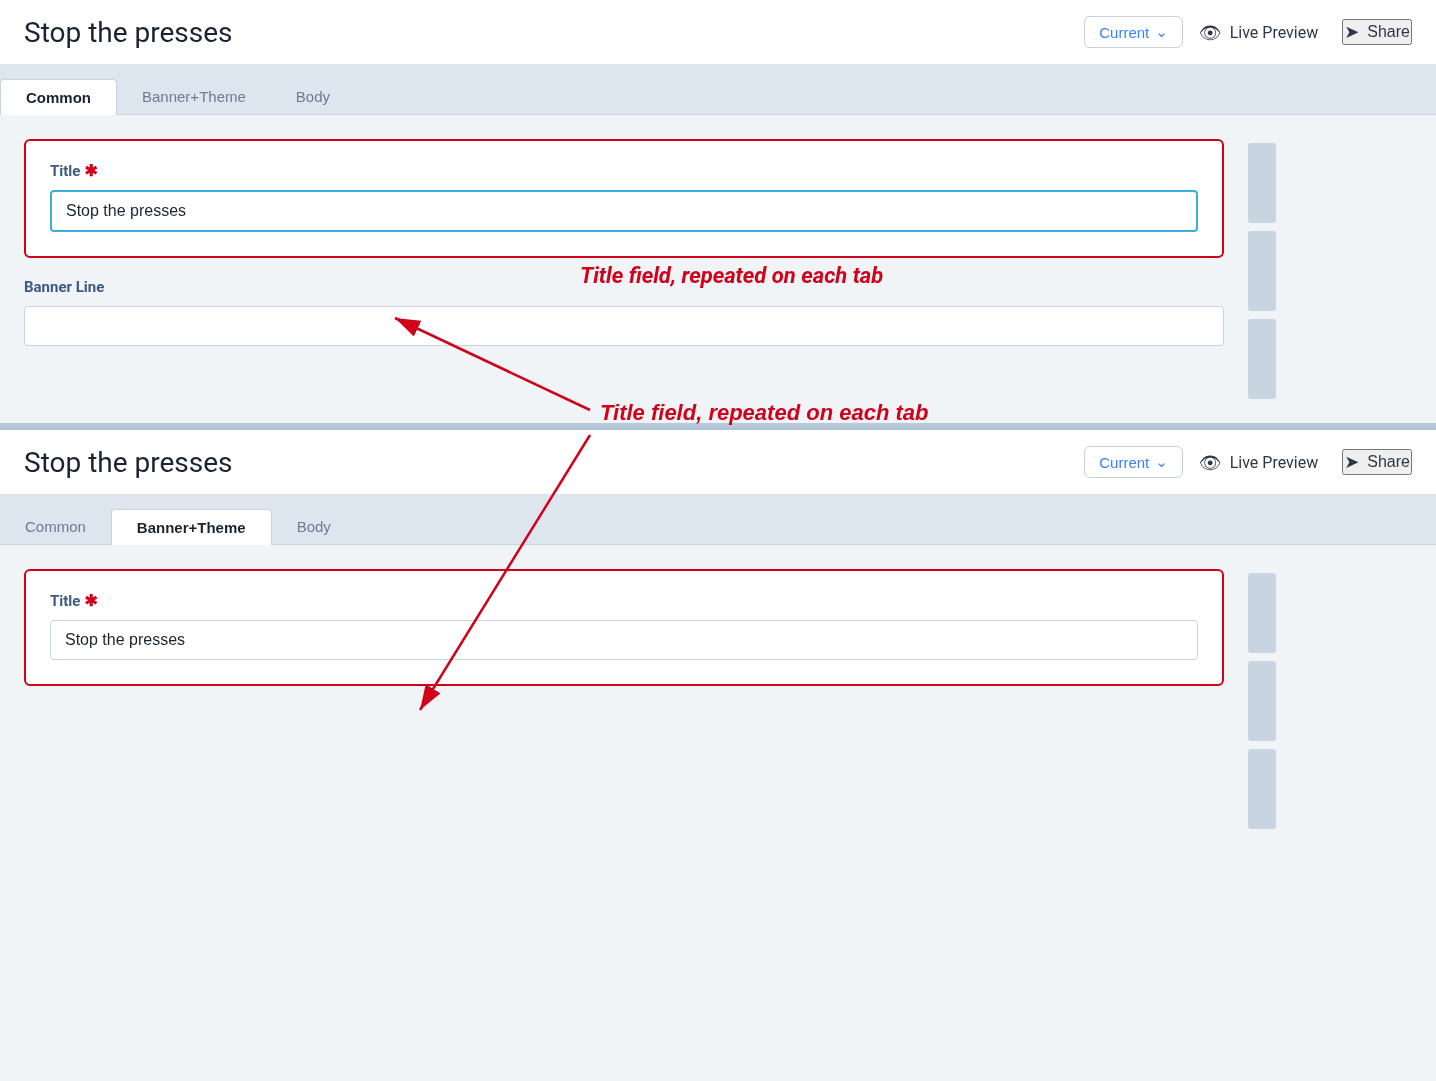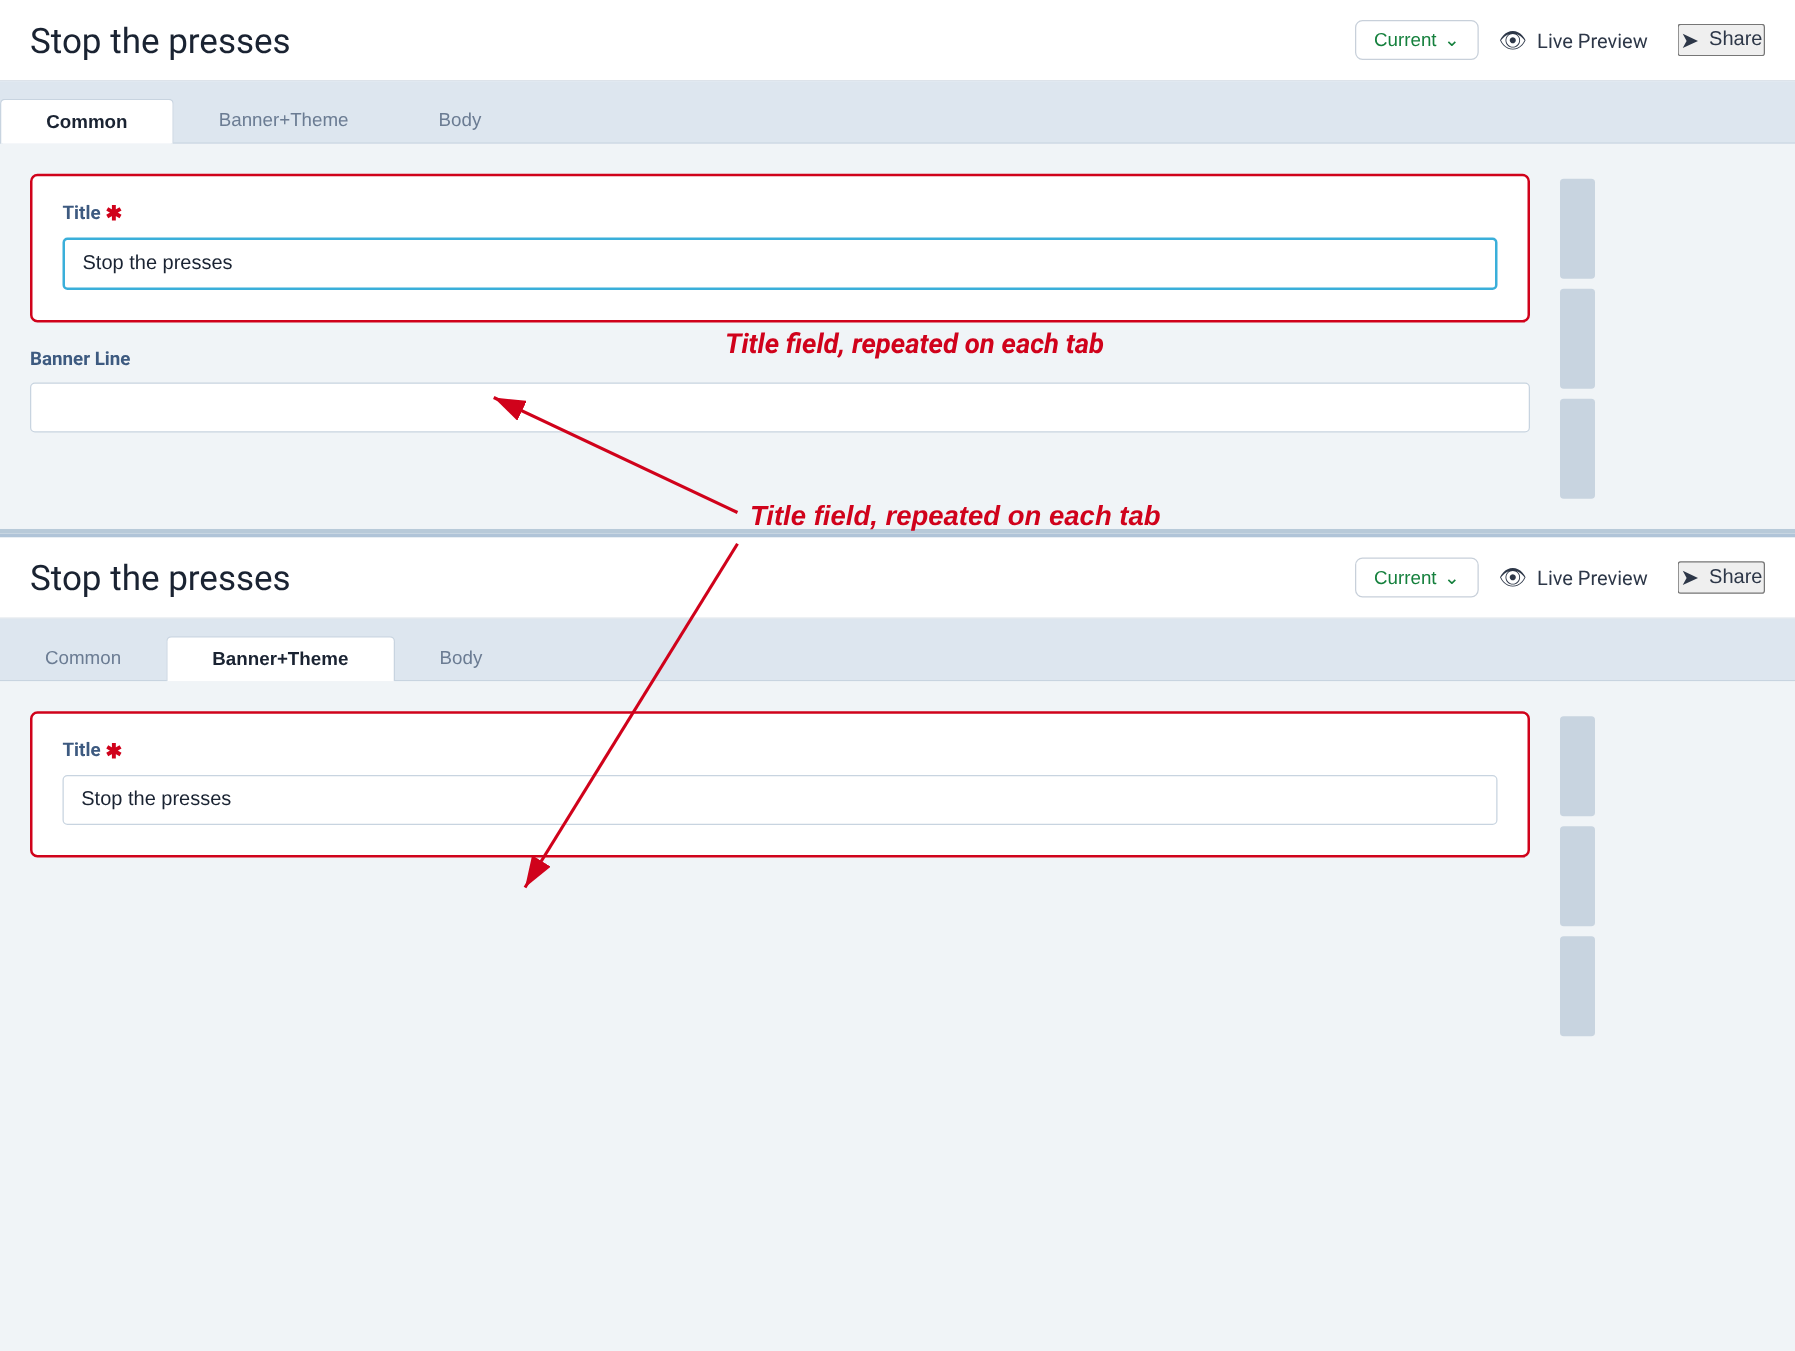--- a/index.html
+++ b/index.html
@@ -37,21 +37,21 @@
 
     .current-dropdown {
       display: flex;
       align-items: center;
       gap: 6px;
       border: 1px solid #c8d0da;
       border-radius: 6px;
       padding: 6px 14px;
       background: #fff;
       font-size: 15px;
-      color: #15803d;
+      color: #3b82f6;
       cursor: pointer;
     }
 
     .header-right {
       display: flex;
       align-items: center;
       gap: 24px;
       margin-left: auto;
     }
 
@@ -78,21 +78,21 @@
     .tabs-bar {
       background: #dde6ef;
       display: flex;
       align-items: flex-end;
       padding: 0 0 0 0;
       height: 50px;
       border-bottom: 1px solid #c8d4e0;
     }
 
     .tab {
-      padding: 12px 36px;
+      padding: 12px 25px;
       font-size: 15px;
       color: #6b7c93;
       cursor: pointer;
       border: none;
       background: transparent;
       position: relative;
       height: 36px;
       display: flex;
       align-items: center;
     }
@@ -136,20 +136,21 @@
       padding: 0;
       margin-bottom: 20px;
     }
 
     .field-label {
       font-size: 15px;
       font-weight: 700;
       color: #3d5a80;
       margin-bottom: 10px;
       display: flex;
+      align-items: center;
       gap: 4px;
     }
 
     .required-star {
       color: #d0021b;
       font-size: 16px;
     }
 
     .field-input {
       width: 100%;

